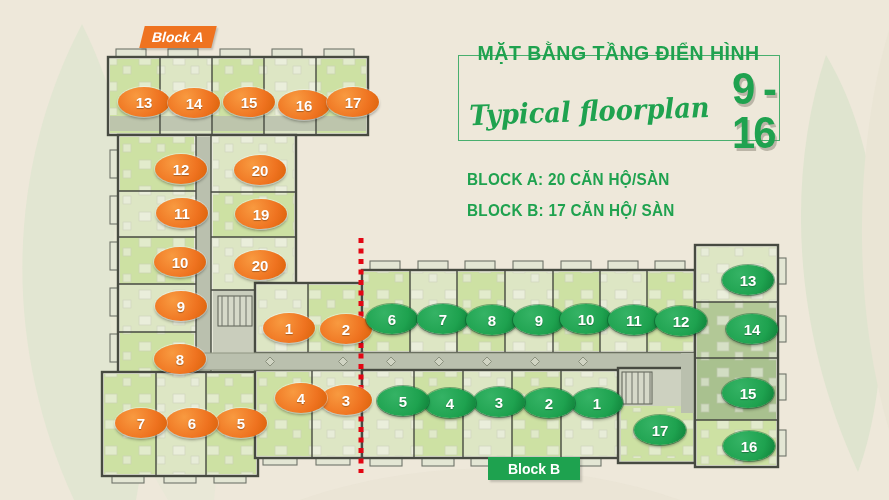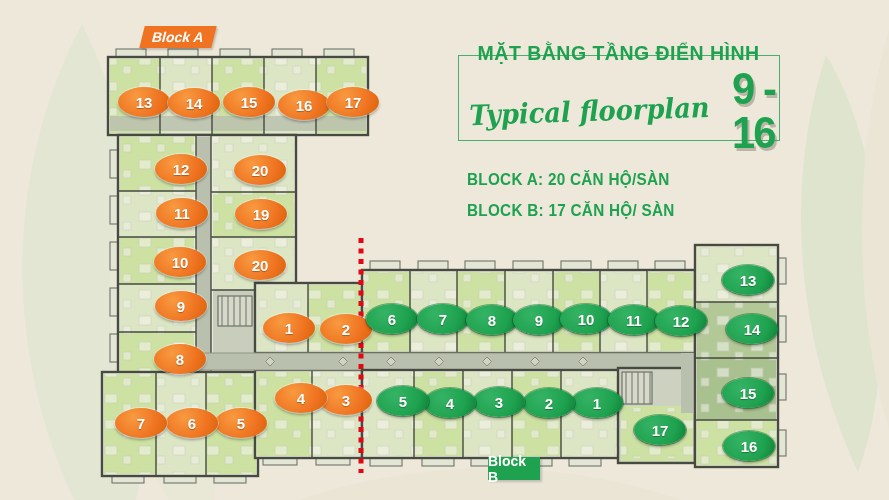--- a/index.html
+++ b/index.html
@@ -38,21 +38,21 @@
   
   .blockA-tag{
     position:absolute;left:142px;top:26px;width:72px;height:22px;
     background:var(--block-a-orange,#ef7320);
     transform:skewX(-14deg);
     display:flex;align-items:center;justify-content:center;
     font:700 14px "Liberation Sans",sans-serif;color:#fff;
     box-shadow:2px 2px 2px rgba(0,0,0,.18);
   }
   .blockB-tag{
-    position:absolute;left:488px;top:457px;width:52px;height:23px;
+    position:absolute;left:488px;top:457px;width:92px;height:23px;
     background:var(--block-b-green,#1ea24f);
     display:flex;align-items:center;justify-content:center;
     font:700 14px "Liberation Sans",sans-serif;color:#fff;
     box-shadow:2px 2px 2px rgba(0,0,0,.18);
   }
   
   .titlebox{
     position:absolute;left:458px;top:55px;width:320px;height:84px;
     border:1px solid rgba(42,165,90,.85);
     display:flex;flex-direction:column;align-items:center;justify-content:center;

